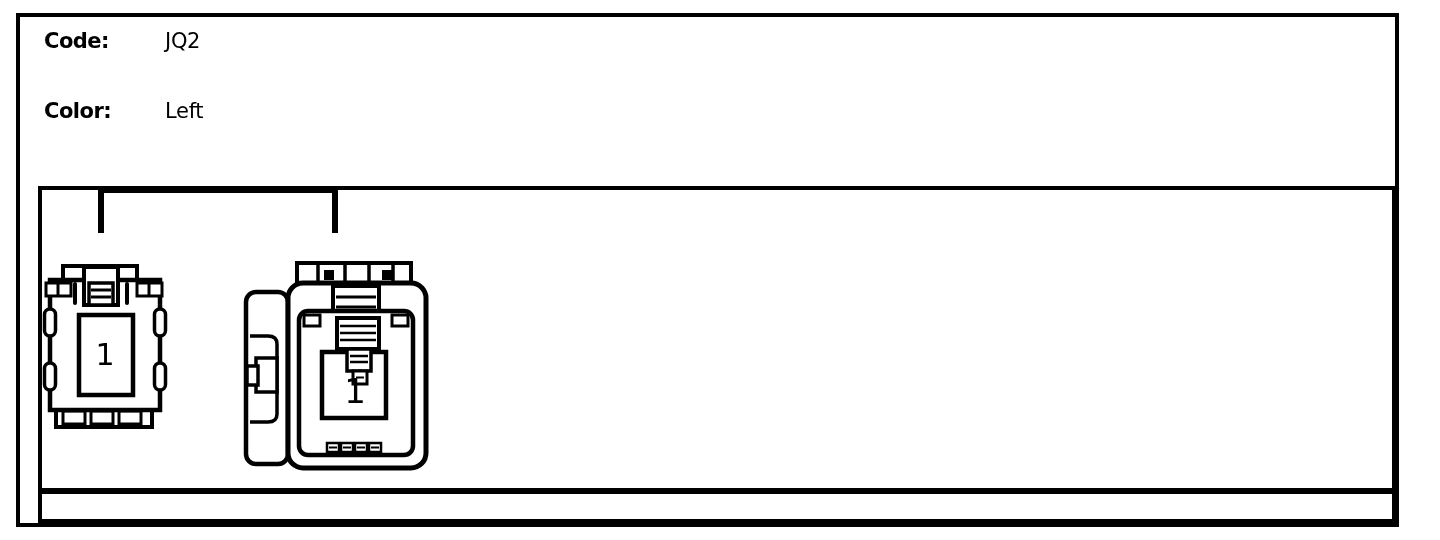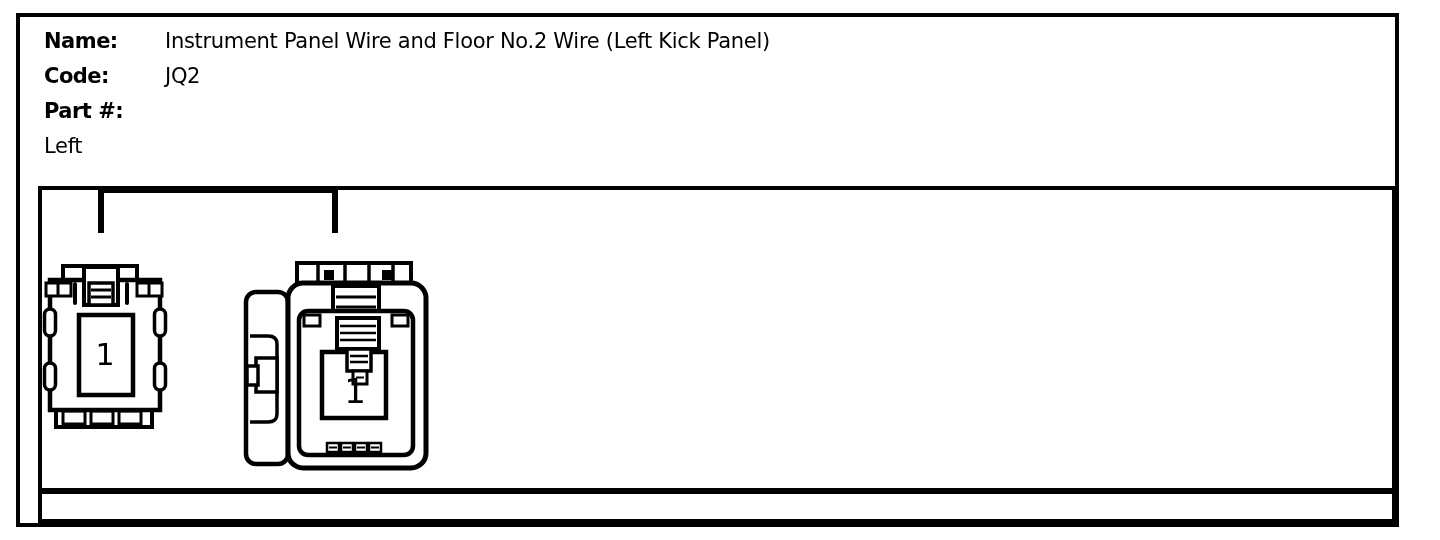--- a/index.html
+++ b/index.html
@@ -53,31 +53,27 @@
 </style>
 </head>
 <body>
 
 <div class="page">
 
   <div class="outer-border"></div>
 
   <div class="header">
     <div class="hrow">
-      <span class="hlabel">Name:</span>
-      <span class="hvalue">Instrument Panel Wire and Floor No.2 Wire (Left Kick Panel)</span>
-    </div>
-    <div class="hrow">
       <span class="hlabel">Code:</span>
       <span class="hvalue">JQ2</span>
     </div>
     <div class="hrow">
-      <span class="hlabel">Part #:</span>
     </div>
     <div class="hrow">
+      <span class="hlabel">Color:</span>
       <span class="hvalue">Left</span>
     </div>
   </div>
 
   <div class="diagram-box"></div>
   <div class="bottom-strip"></div>
 
   <svg class="overlay" viewBox="0 0 1440 540">
 
     <g>

